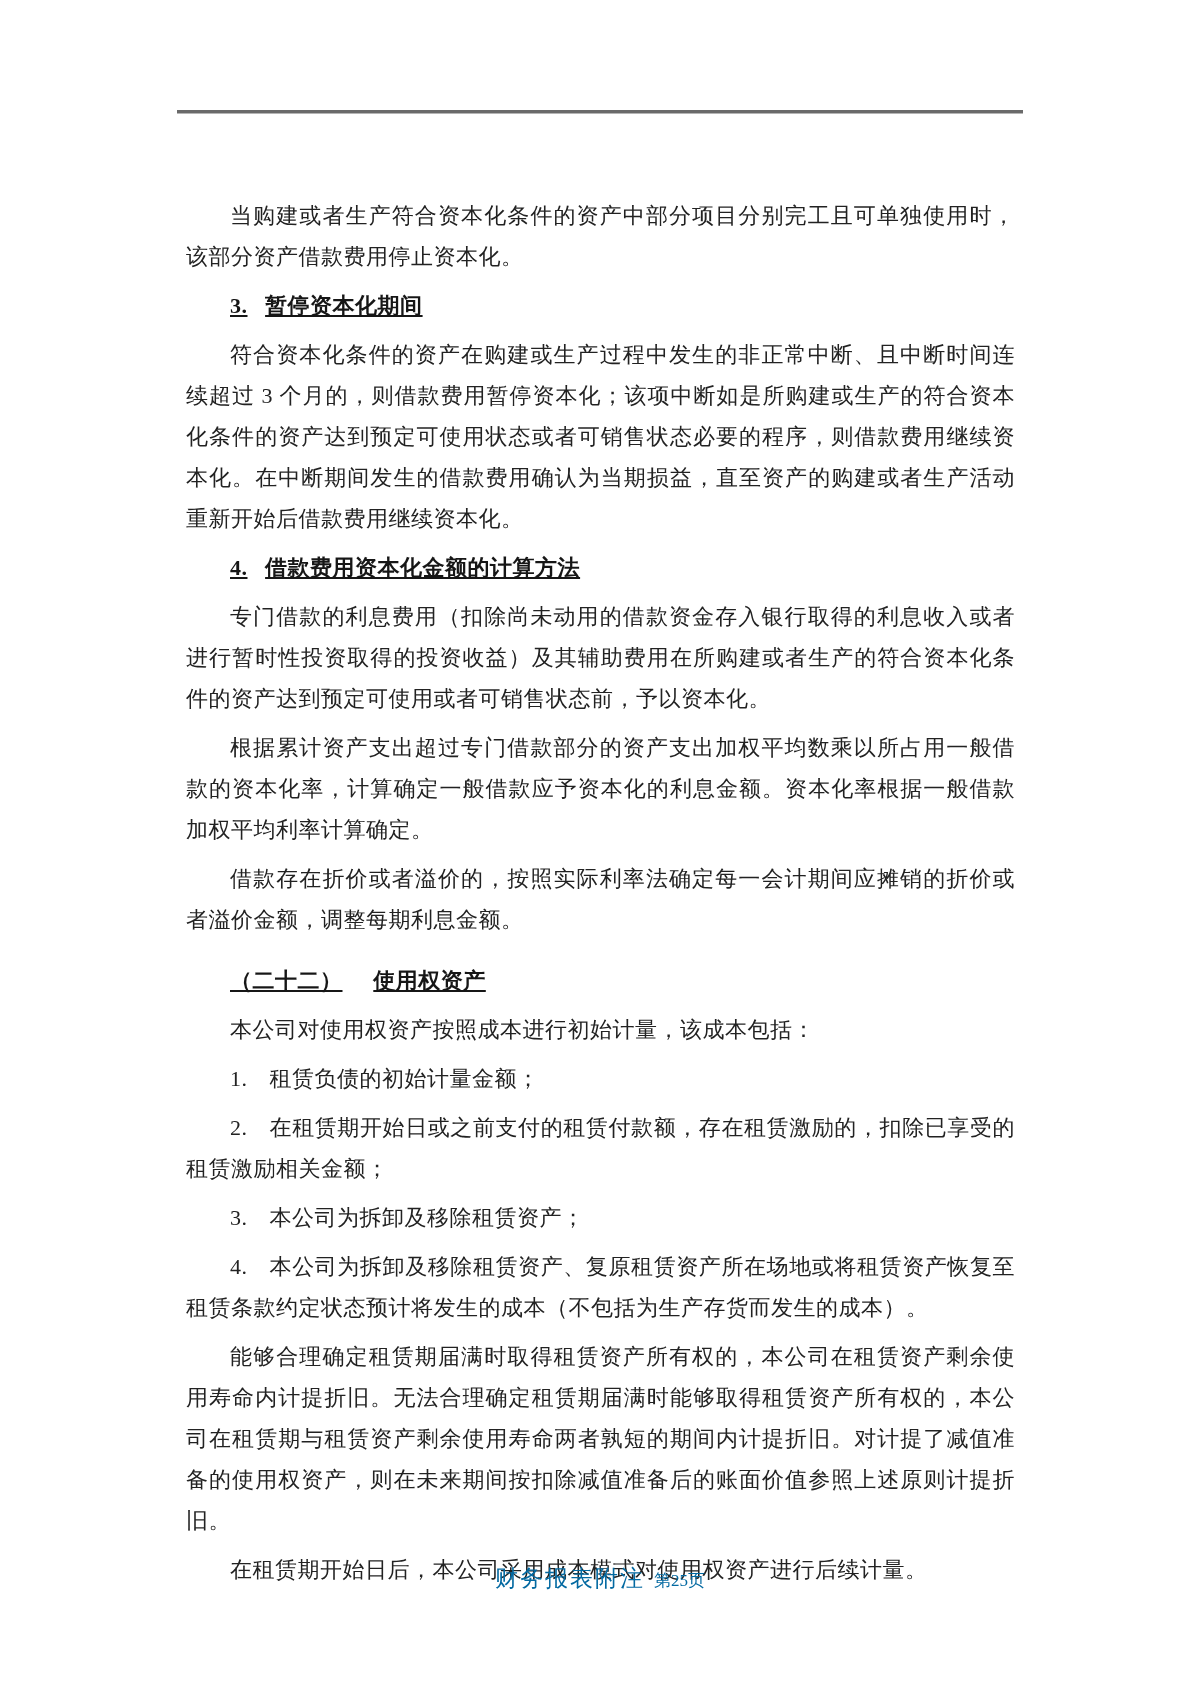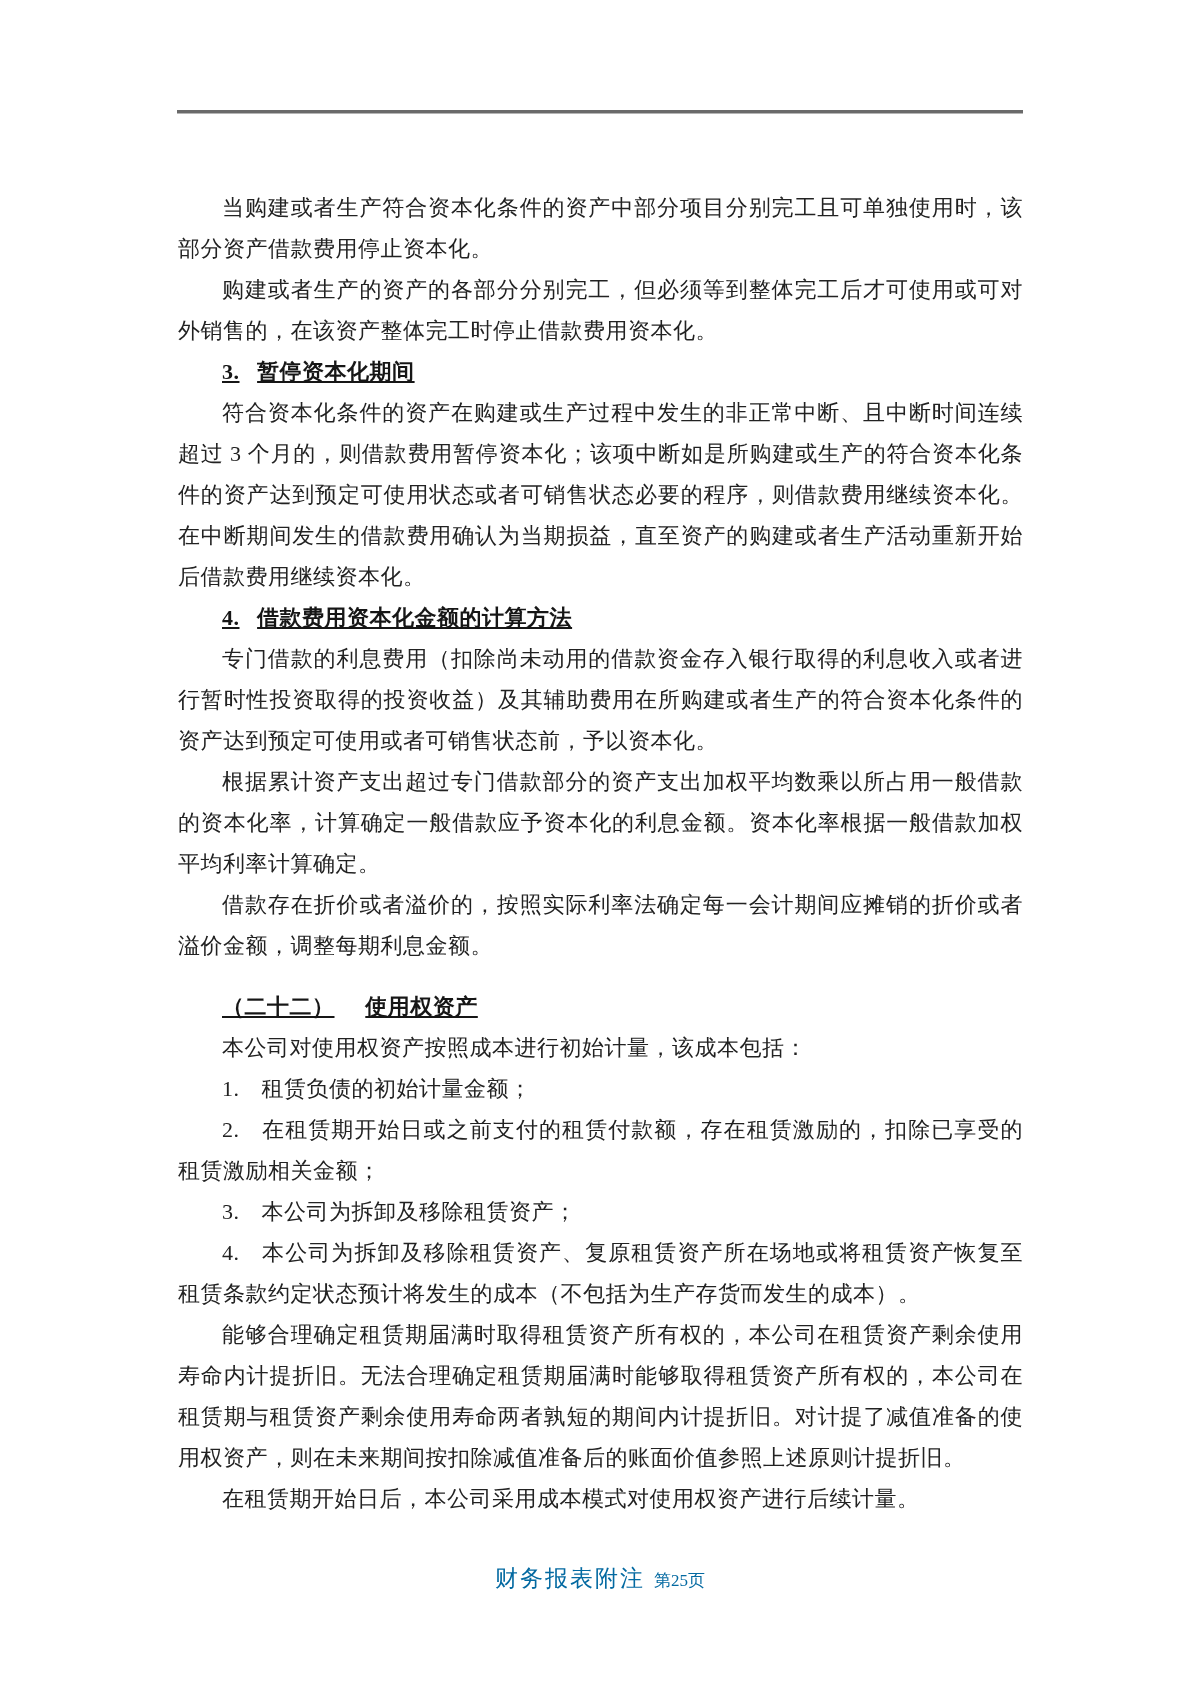--- a/index.html
+++ b/index.html
@@ -25,21 +25,21 @@
     background: #6a6a6a;
     border-bottom: 1px solid #b5b5b5;
   }
   .content {
     position: absolute;
     top: 187px;
     left: 178px;
     width: 845px;
   }
   .para {
-    margin: 0;
+    margin: 8px;
     font-size: 22px;
     line-height: 41px;
     text-align: justify;
     text-justify: inter-ideograph;
     text-indent: 2em;
     letter-spacing: 0.5px;
   }
   .num-heading, .section-heading {
     font-weight: bold;
     color: #161616;
@@ -63,21 +63,20 @@
   .f-label { font-size: 23px; letter-spacing: 2px; }
   .f-page  { font-size: 17px; margin-left: 9px; }
 </style>
 </head>
 <body>
 
 <div class="page">
   <div class="header-rule"></div>
   <main class="content">
       <p class="para body">当购建或者生产符合资本化条件的资产中部分项目分别完工且可单独使用时，该部分资产借款费用停止资本化。</p>
-      <p class="para body">购建或者生产的资产的各部分分别完工，但必须等到整体完工后才可使用或可对外销售的，在该资产整体完工时停止借款费用资本化。</p>
       <p class="para num-heading"><span>3.</span><span class="ht">暂停资本化期间</span></p>
       <p class="para body">符合资本化条件的资产在购建或生产过程中发生的非正常中断、且中断时间连续超过 3 个月的，则借款费用暂停资本化；该项中断如是所购建或生产的符合资本化条件的资产达到预定可使用状态或者可销售状态必要的程序，则借款费用继续资本化。在中断期间发生的借款费用确认为当期损益，直至资产的购建或者生产活动重新开始后借款费用继续资本化。</p>
       <p class="para num-heading"><span>4.</span><span class="ht">借款费用资本化金额的计算方法</span></p>
       <p class="para body">专门借款的利息费用（扣除尚未动用的借款资金存入银行取得的利息收入或者进行暂时性投资取得的投资收益）及其辅助费用在所购建或者生产的符合资本化条件的资产达到预定可使用或者可销售状态前，予以资本化。</p>
       <p class="para body">根据累计资产支出超过专门借款部分的资产支出加权平均数乘以所占用一般借款的资本化率，计算确定一般借款应予资本化的利息金额。资本化率根据一般借款加权平均利率计算确定。</p>
       <p class="para body">借款存在折价或者溢价的，按照实际利率法确定每一会计期间应摊销的折价或者溢价金额，调整每期利息金额。</p>
       <p class="para section-heading"><span>（二十二）</span><span class="st">使用权资产</span></p>
       <p class="para body">本公司对使用权资产按照成本进行初始计量，该成本包括：</p>
       <p class="para body"><span>1.</span><span class="lt">租赁负债的初始计量金额；</span></p>
       <p class="para body"><span>2.</span><span class="lt">在租赁期开始日或之前支付的租赁付款额，存在租赁激励的，扣除已享受的租赁激励相关金额；</span></p>

